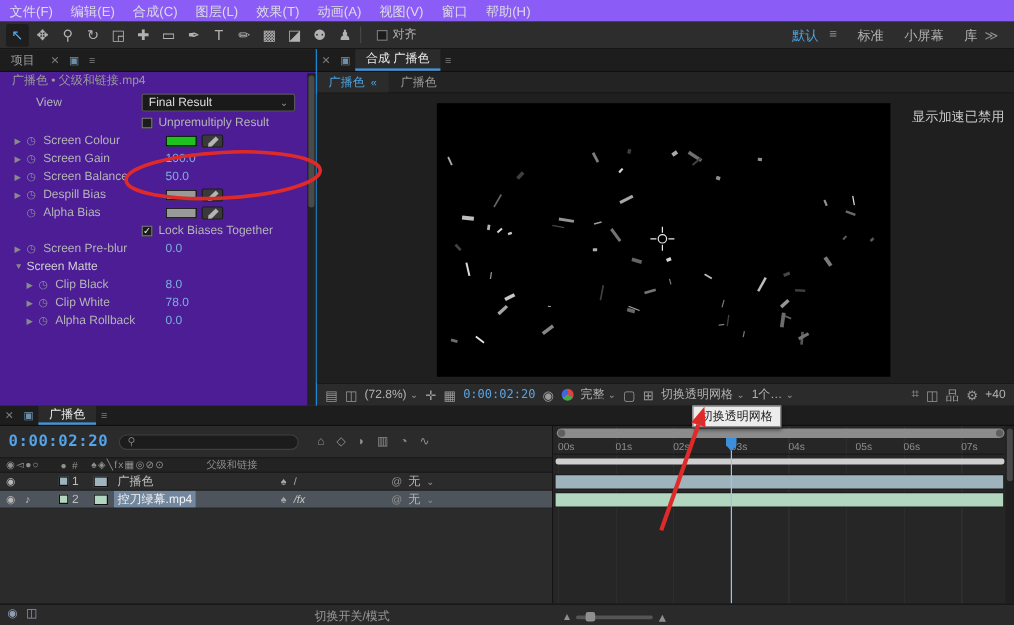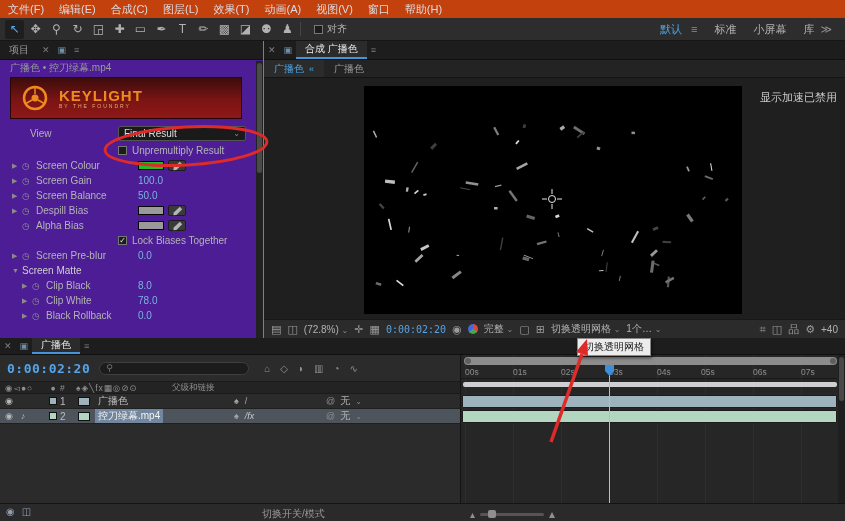--- a/index.html
+++ b/index.html
@@ -2,21 +2,21 @@
 <html><head>
 <meta charset="utf-8">
 <style>
   *{box-sizing:border-box;margin:0;padding:0}
   html,body{width:845px;height:521px}
   body{background:#232323;font-family:"Liberation Sans","DejaVu Sans",sans-serif;color:#b5b5b5;
        overflow:hidden;position:relative;font-size:11px;-webkit-font-smoothing:antialiased}
   .app{position:relative;width:845px;height:521px;display:flex;flex-direction:column}
 
   
-  .menubar{height:18px;background:#c2410c;display:flex;align-items:center;padding:0 8px;gap:15px;
+  .menubar{height:18px;background:#8b5cf6;display:flex;align-items:center;padding:0 8px;gap:15px;
            font-size:11px;color:#dcdce4;flex:0 0 18px}
   .menu-item{white-space:nowrap;cursor:default}
 
   
   .toolbar{height:23px;background:#2d2d2d;border-bottom:1px solid #161616;display:flex;
            align-items:center;padding:0 5px;flex:0 0 23px}
   .tools{display:flex;align-items:center;gap:2px}
   .tool{width:19px;height:19px;display:flex;align-items:center;justify-content:center;
         color:#b2b2b2;font-size:12px;border-radius:2px}
   .tool.active{background:#1e1e1e;color:#5ba7e8}
@@ -203,34 +203,21 @@
 
   <div class="main">
 
     <div class="left-panel">
       <div class="tabbar">
         <span class="tab">项目</span>
         <span class="ticon">✕</span>
         <span class="ticon sq">▣</span>
         <span class="ticon">≡</span>
       </div>
-      <div class="srcrow">广播色 • 控刀绿幕.mp4</div>
-      <div class="keylight">
-        <svg width="30" height="30">
-          <circle cx="15" cy="15" r="11" fill="none" stroke="#ef8b1e" stroke-width="2.5"></circle>
-          <circle cx="15" cy="15" r="3.5" fill="#ef8b1e"></circle>
-          <line x1="15" y1="4" x2="15" y2="11" stroke="#ef8b1e" stroke-width="1.5"></line>
-          <line x1="5" y1="21" x2="12" y2="17" stroke="#ef8b1e" stroke-width="1.5"></line>
-          <line x1="25" y1="21" x2="18" y2="17" stroke="#ef8b1e" stroke-width="1.5"></line>
-        </svg>
-        <div>
-          <div class="kl-title">KEYLIGHT</div>
-          <div class="kl-sub">BY THE FOUNDRY</div>
-        </div>
-      </div>
+      <div class="srcrow">广播色 • 父级和链接.mp4</div>
       <div class="viewrow">
         <span class="vlabel">View</span>
         <div class="dropdown">
           <span>Final Result</span>
           <span class="chev">⌄</span>
         </div>
       </div>
       <div id="effect-rows">
           <div class="erow">
             <span class="twirl"></span>
@@ -307,21 +294,21 @@
           </div>
           <div class="erow ind">
             <span class="twirl">▶</span>
             <span class="stopwatch">◷</span>
             <span class="plabel">Clip White</span>
             <span class="pvalue">78.0</span>
           </div>
           <div class="erow ind">
             <span class="twirl">▶</span>
             <span class="stopwatch">◷</span>
-            <span class="plabel">Black Rollback</span>
+            <span class="plabel">Alpha Rollback</span>
             <span class="pvalue">0.0</span>
           </div>
         </div>
       <div class="vscroll">
           <div class="thumb"></div>
         </div>
     </div>
 
     <div class="comp-panel">
       <div class="tabbar">
@@ -512,21 +499,21 @@
           </div>
       </div>
       <div class="tl-right">
         <div class="navigator"></div>
         <div class="ruler" id="ruler">
             <span class="rtick" style="left: 4px;">00s</span>
             <span class="rtick" style="left: 52px;">01s</span>
             <span class="rtick" style="left: 100px;">02s</span>
             <span class="rtick" style="left: 148px;">03s</span>
             <span class="rtick" style="left: 196px;">04s</span>
-            <span class="rtick" style="left: 240px;">05s</span>
+            <span class="rtick" style="left: 252px;">05s</span>
             <span class="rtick" style="left: 292px; text-align: center;">06s</span>
             <span class="rtick" style="left: 340px;">07s</span>
           </div>
         <div class="workarea"></div>
         <div id="bars">
             <div class="lbar" style="top: 40px; background: rgb(159, 179, 188);"></div>
             <div class="lbar" style="top: 55px; background: rgb(178, 214, 191);"></div>
           </div>
         <div class="playhead" style="left:148px">
           <div class="ph-head"></div>

